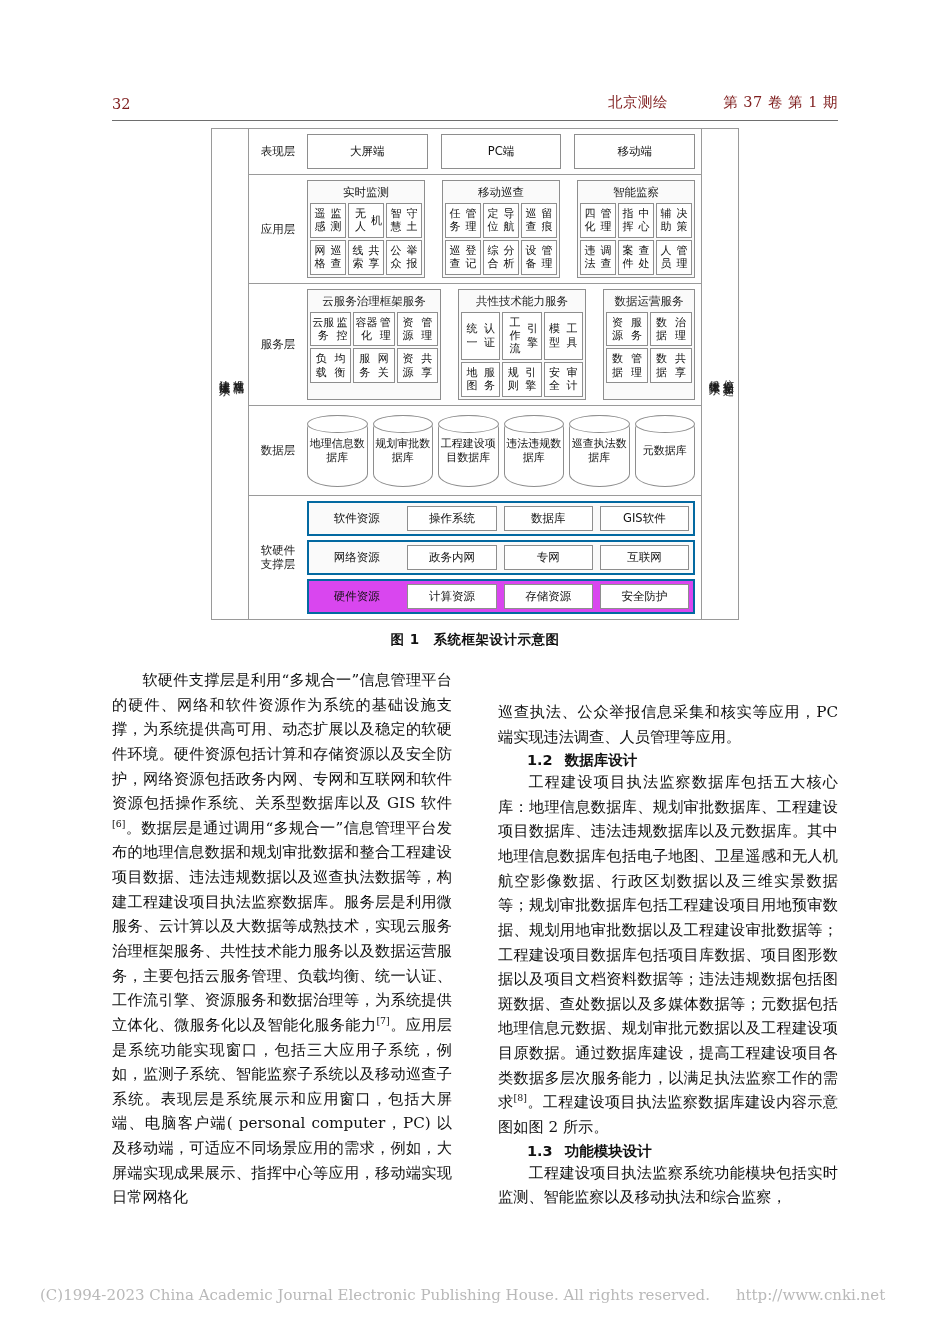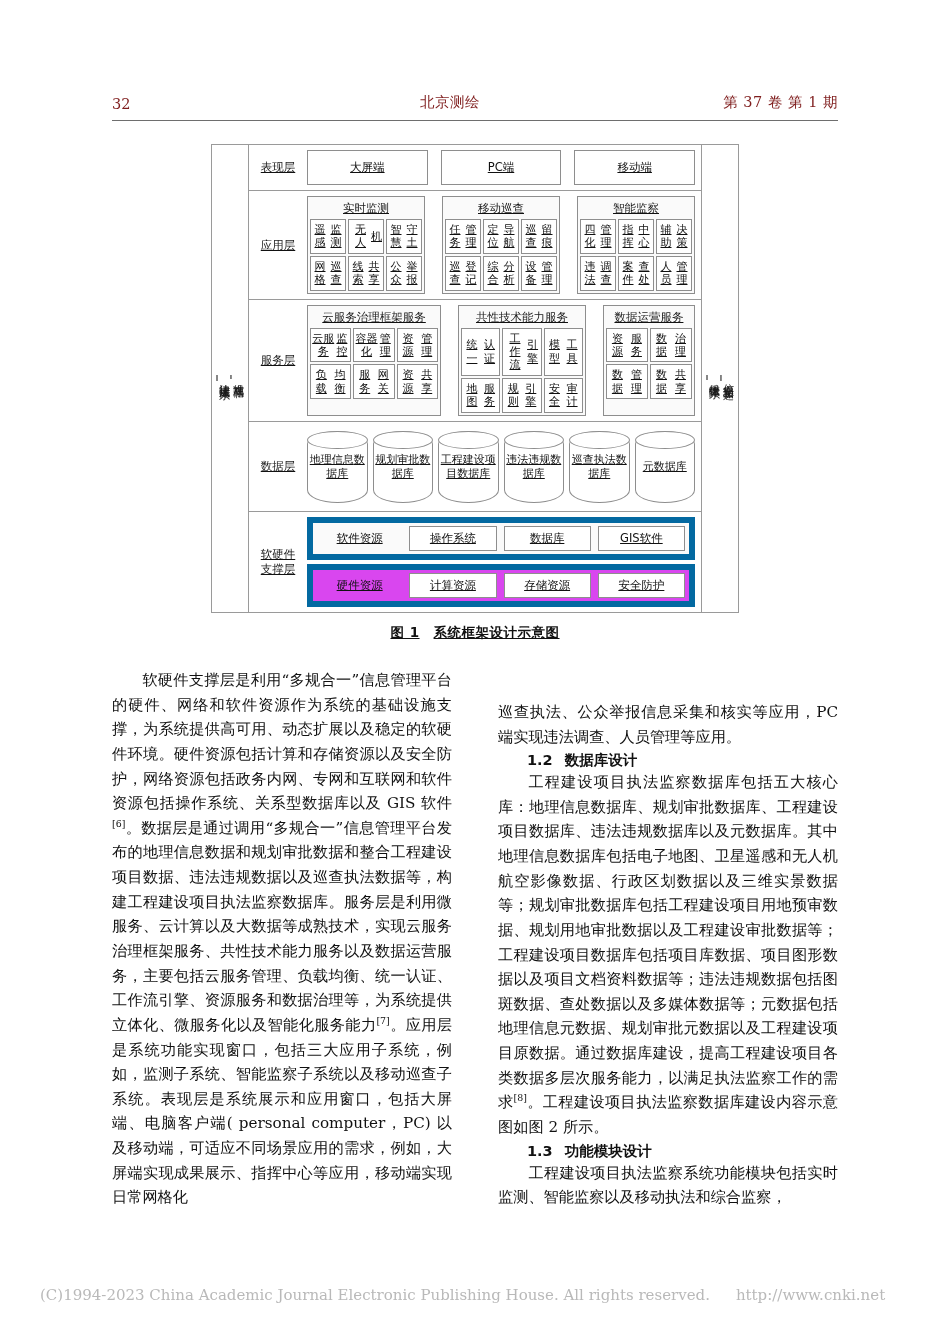--- a/index.html
+++ b/index.html
@@ -22,38 +22,37 @@
     left: 112px;
     top: 88px;
     width: 726px;
     height: 24px;
     display: flex;
     align-items: flex-end;
     font-size: 14.5px;
     color: #7f1d1d;
   }
   .ph-left { width: 120px; text-align: left; }
-  .ph-mid  { flex: 1; text-align: center; letter-spacing: 0.5px; }
+  .ph-mid  { flex: 1; text-align: right; letter-spacing: 0.5px; }
   .ph-right{ width: 170px; text-align: right; letter-spacing: 0.5px; }
   .header-rule {
     position: absolute;
     left: 112px;
     top: 120px;
     width: 726px;
     height: 1px;
     background: #6e6e6e;
   }
 
   
   .figure-wrap {
     position: absolute;
     left: 112px;
-    top: 144px;
+    top: 128px;
     width: 726px;
-    text-decoration: underline;
   }
   .diagram {
     position: relative;
     width: 528px;
     margin: 0 auto;
     border: 1px solid #9a9a9a;
     background: #ffffff;
     display: flex;
     box-sizing: border-box;
     font-family: "DejaVu Sans", "Liberation Sans", sans-serif;
@@ -195,21 +194,21 @@
     background: #fff;
     box-sizing: border-box;
   }
   .cyl .lbl { position: relative; z-index: 2; }
 
   
   .sup-stack { display: flex; flex-direction: column; gap: 4px; }
   .sup-row {
     display: flex;
     align-items: center;
-    border: 6px solid #0369a1;
+    border: 2px solid #0369a1;
     background: #fafafa;
     padding: 3px 4px;
     box-sizing: border-box;
     gap: 7px;
   }
   .sup-row.plain { background: #d946ef; }
   .sup-head {
     flex: 1;
     text-align: center;
     font-size: 11.5px;
@@ -535,20 +534,26 @@
           </div>
         </div>
         <div class="layer-body">
           <div class="sup-stack">
             <div class="sup-row">
               <div class="sup-head">软件资源</div>
               <div class="sup-box">操作系统</div>
               <div class="sup-box">数据库</div>
               <div class="sup-box">GIS软件</div>
             </div>
+            <div class="sup-row">
+              <div class="sup-head">网络资源</div>
+              <div class="sup-box">政务内网</div>
+              <div class="sup-box">专网</div>
+              <div class="sup-box">互联网</div>
+            </div>
             <div class="sup-row plain">
               <div class="sup-head">硬件资源</div>
               <div class="sup-box">计算资源</div>
               <div class="sup-box">存储资源</div>
               <div class="sup-box">安全防护</div>
             </div>
           </div>
         </div>
       </div>
 

